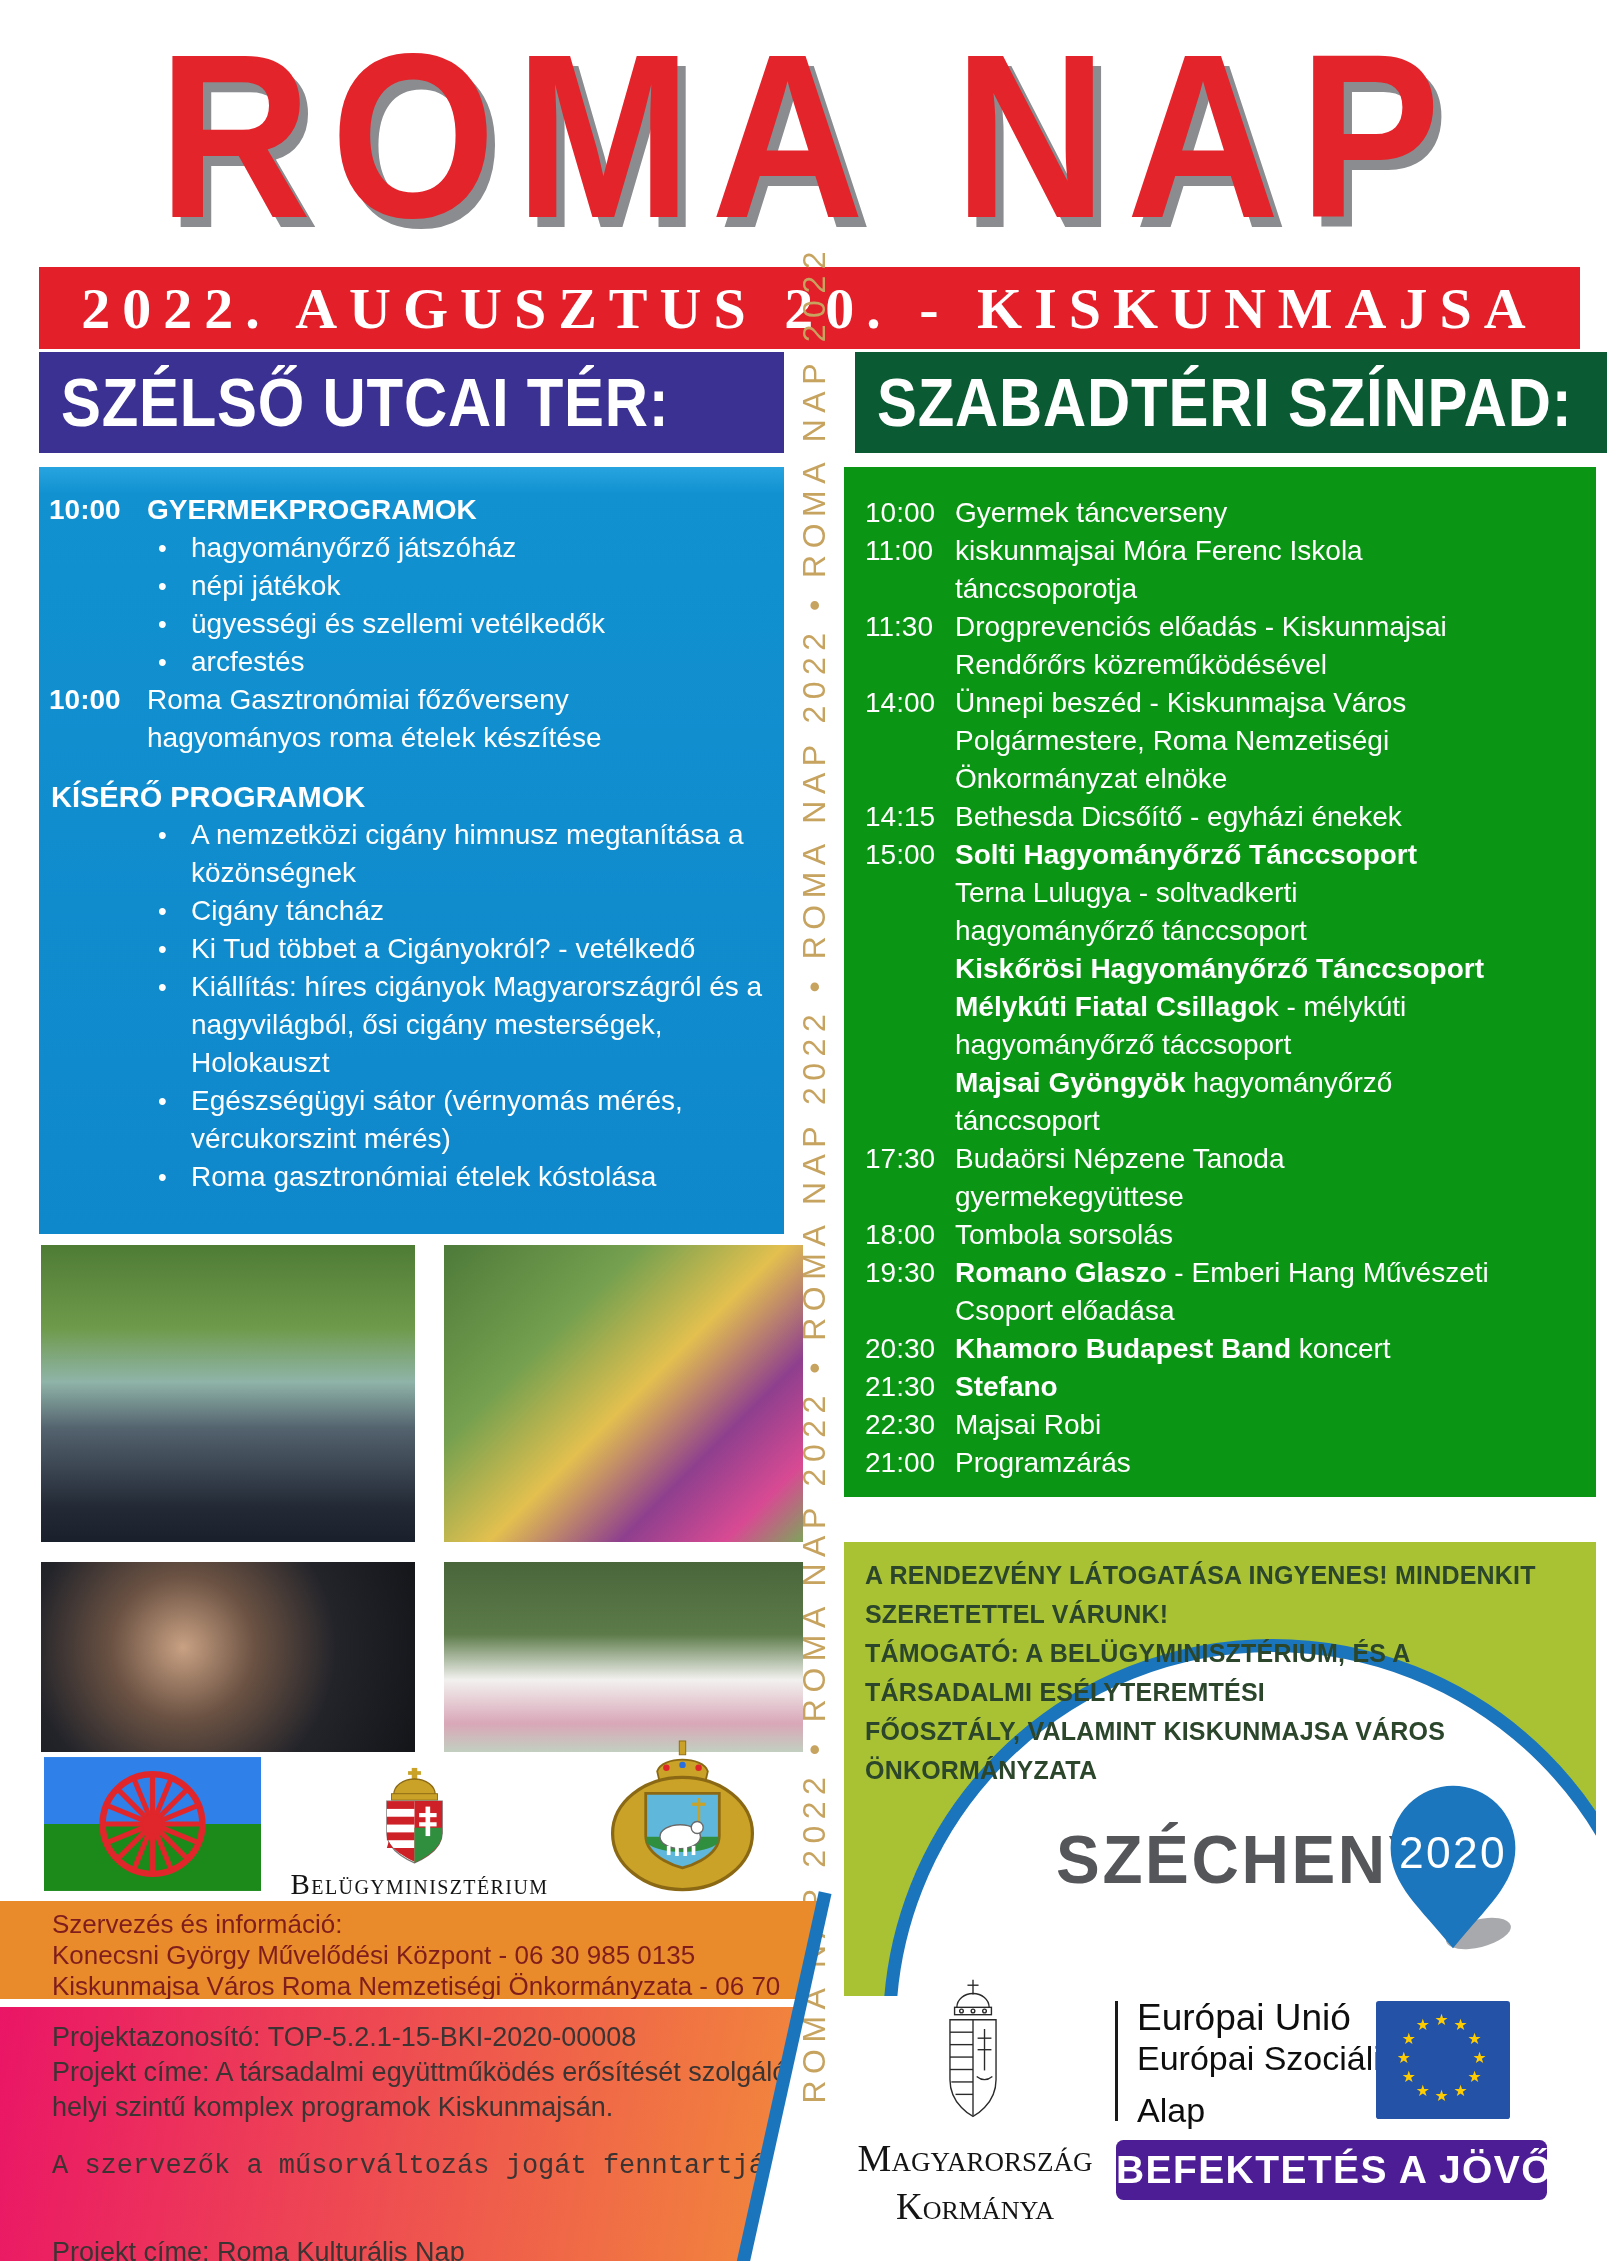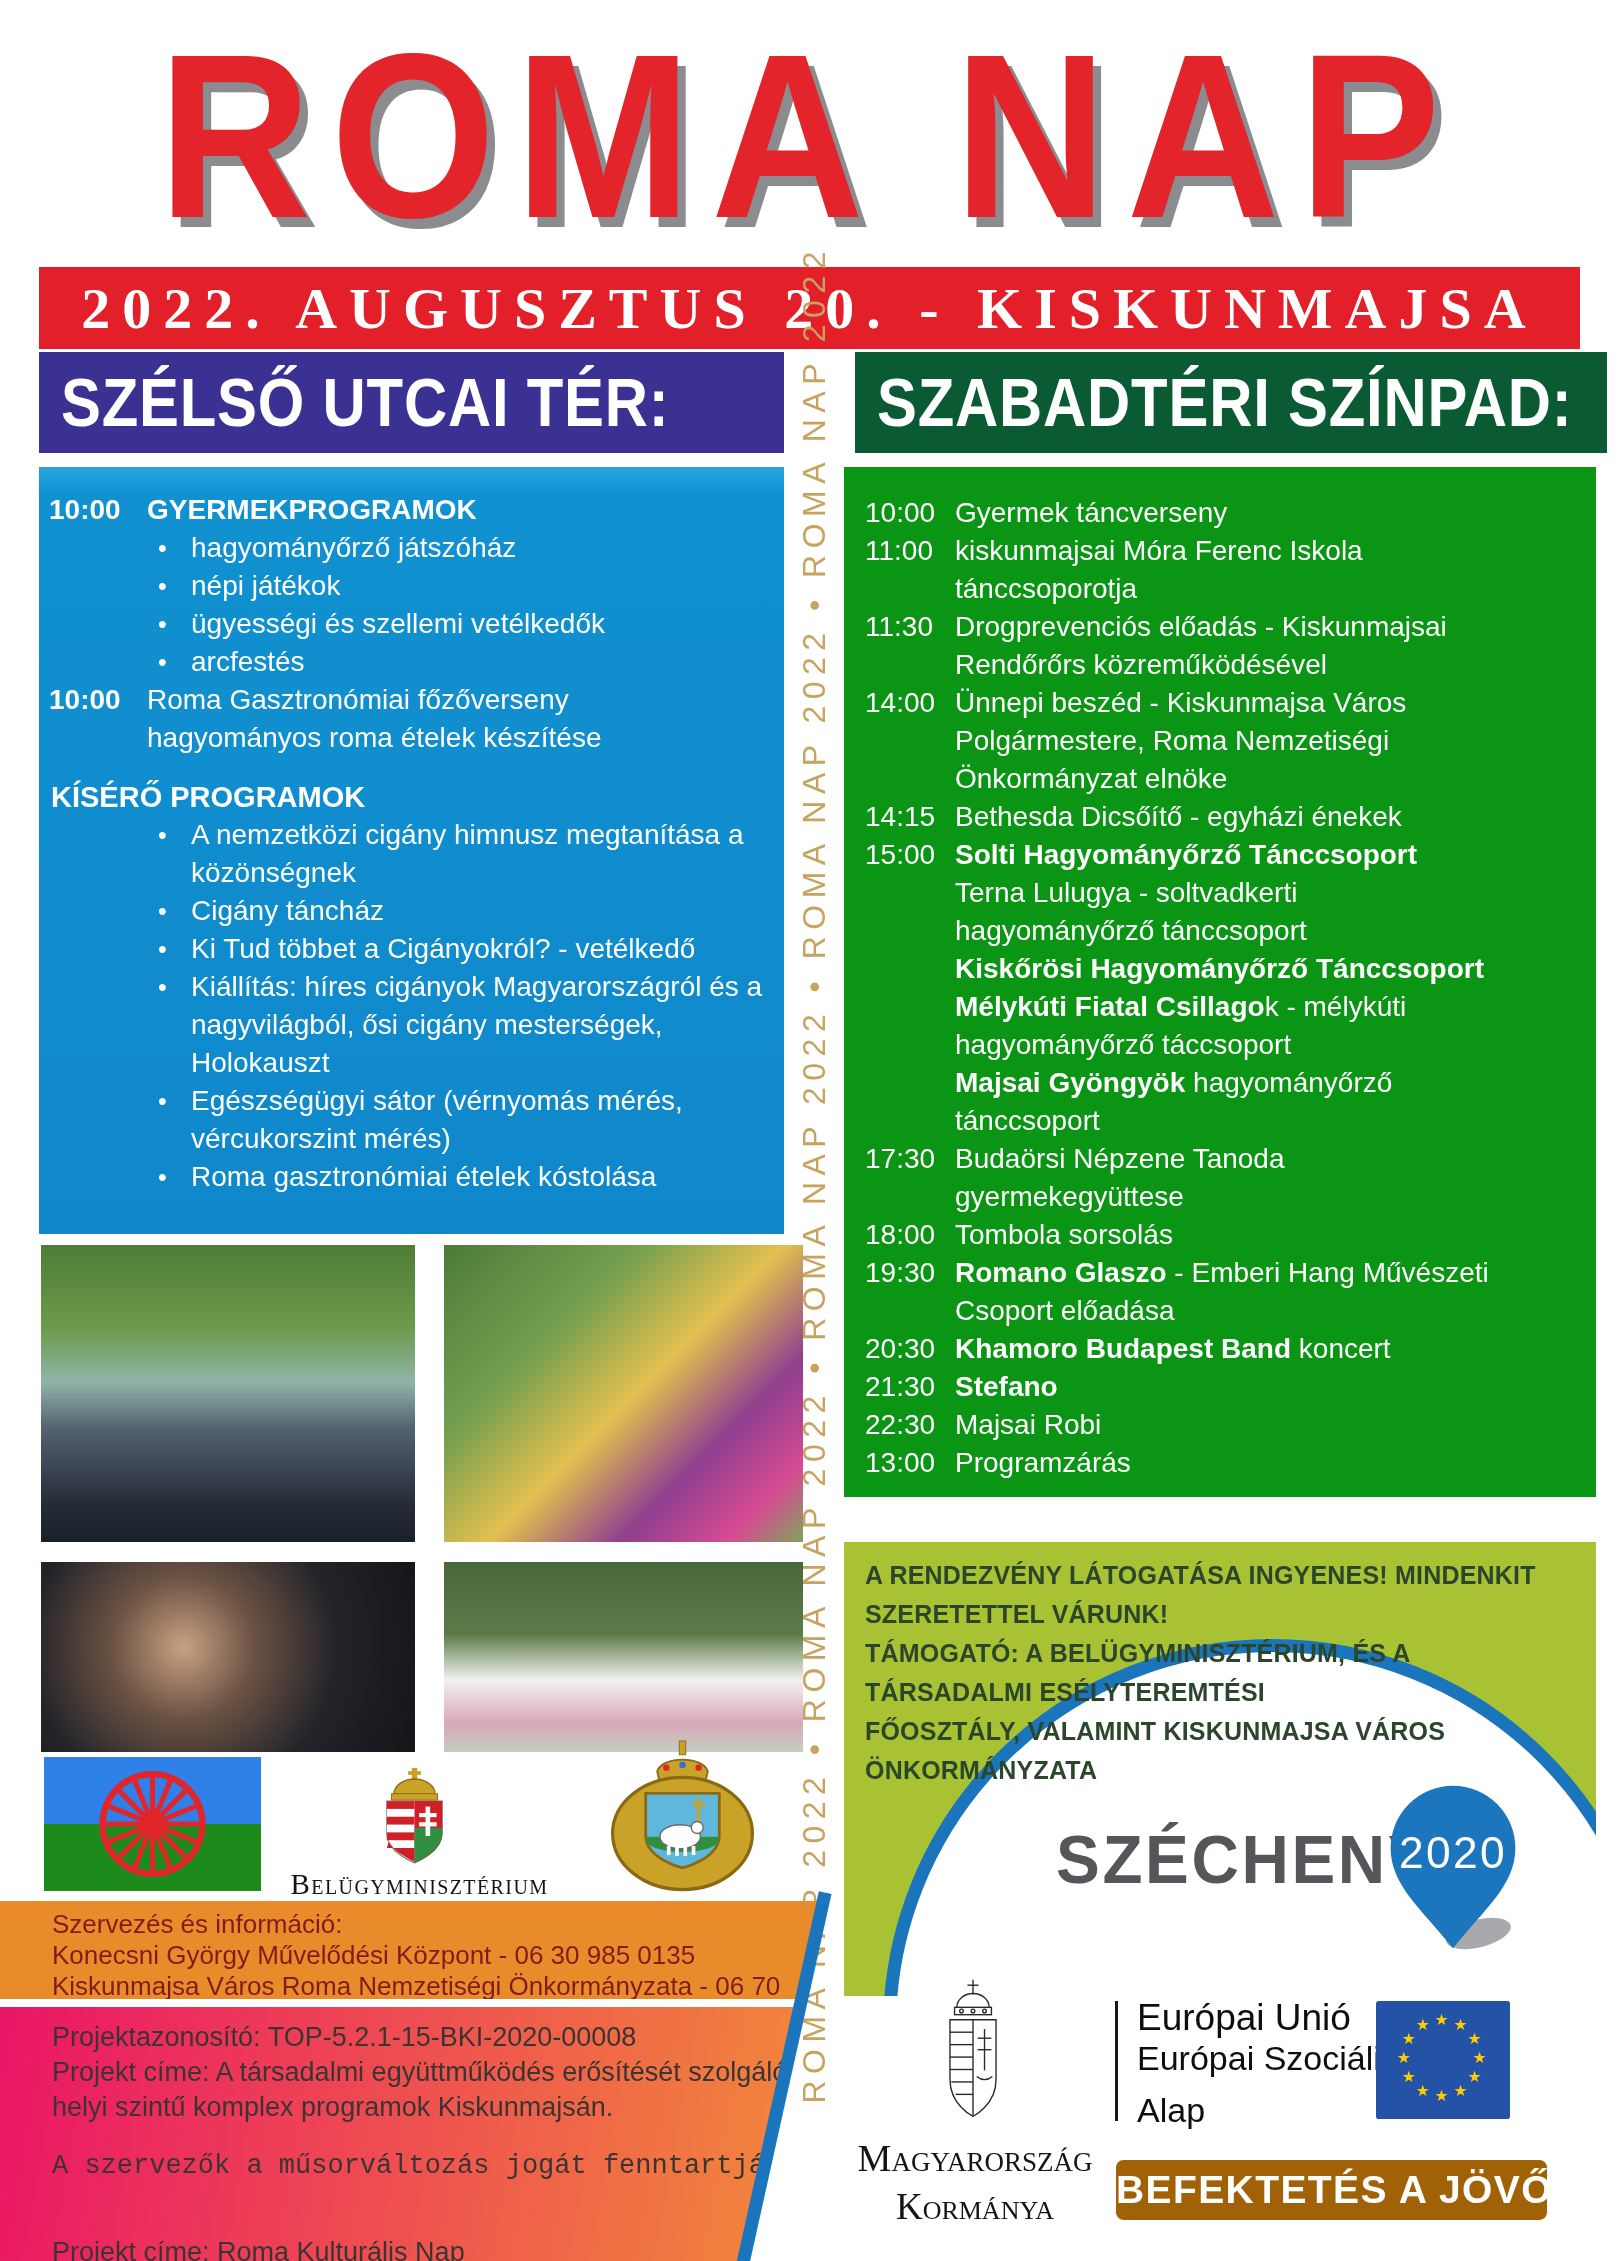--- a/index.html
+++ b/index.html
@@ -89,23 +89,23 @@
   #gov-text{left:846px;top:2134px;width:258px;text-align:center;
             font-family:"Liberation Serif",serif;font-variant:small-caps;color:#141414;line-height:1.28;}
   #gov-text .g1{font-size:38px;}
   #gov-text .g2{font-size:37px;}
   #eu-divider{left:1115px;top:2001px;width:3.2px;height:120px;background:#1A1A1A;}
   #eu-text{left:1137px;top:1997px;color:#0E0E0E;}
   #eu-text .e1{font-size:37px;font-weight:normal;}
   #eu-text .e2{font-size:34px;margin-bottom:13px;}
   #eu-text .e3{font-size:34px;}
   #eu-flag{left:1376px;top:2001px;width:134px;height:118px;background:#2452A6;border-radius:2.8px;}
-  #invest-badge{left:1116px;top:2140px;width:431px;height:60px;background:#a16207;border-radius:7.4px;
+  #invest-badge{left:1116px;top:2140px;width:431px;height:60px;background:#4c1d95;border-radius:7.4px;
                 color:#ffffff;font-weight:bold;font-size:39px;text-align:center;line-height:60px;
-                letter-spacing:1.4px;white-space:nowrap;margin-top:20px;}
+                letter-spacing:1.4px;white-space:nowrap;}
 
   
   #org-footer{left:0;top:1901px;width:826px;height:98px;background:#E98A2B;
               clip-path:polygon(0 0,100% 0,97.6% 100%,0 100%);
               color:#7f1d1d;font-size:26px;line-height:31px;padding:8.3px 0 0 52px;box-sizing:border-box;}
   #project-footer{left:0;top:2007px;width:818px;height:255px;
               background:linear-gradient(100deg,#EA1566 0%,#EE4A52 45%,#F28C3A 100%);
               clip-path:polygon(0 0,98.5% 0,90.5% 100%,0 100%);
               color:#3C3433;font-size:27px;line-height:35px;padding:13px 0 4px 52px;box-sizing:border-box;}
   #project-footer .gap-a{margin-top:24px;font-family:Liberation Mono, monospace;}
@@ -268,21 +268,21 @@
             <div class="sline"><span class="b">Stefano</span></div>
           </div>
         </div>
         <div class="srow">
           <span class="stime">22:30</span>
           <div class="slines">
             <div class="sline"><span>Majsai Robi</span></div>
           </div>
         </div>
         <div class="srow">
-          <span class="stime">13:00</span>
+          <span class="stime">21:00</span>
           <div class="slines">
             <div class="sline"><span>Programzárás</span></div>
           </div>
         </div>
       </div>
   </div>
 
   <div class="abs photo" id="photo-1"></div>
   <div class="abs photo" id="photo-2"></div>
   <div class="abs photo" id="photo-3"></div>

